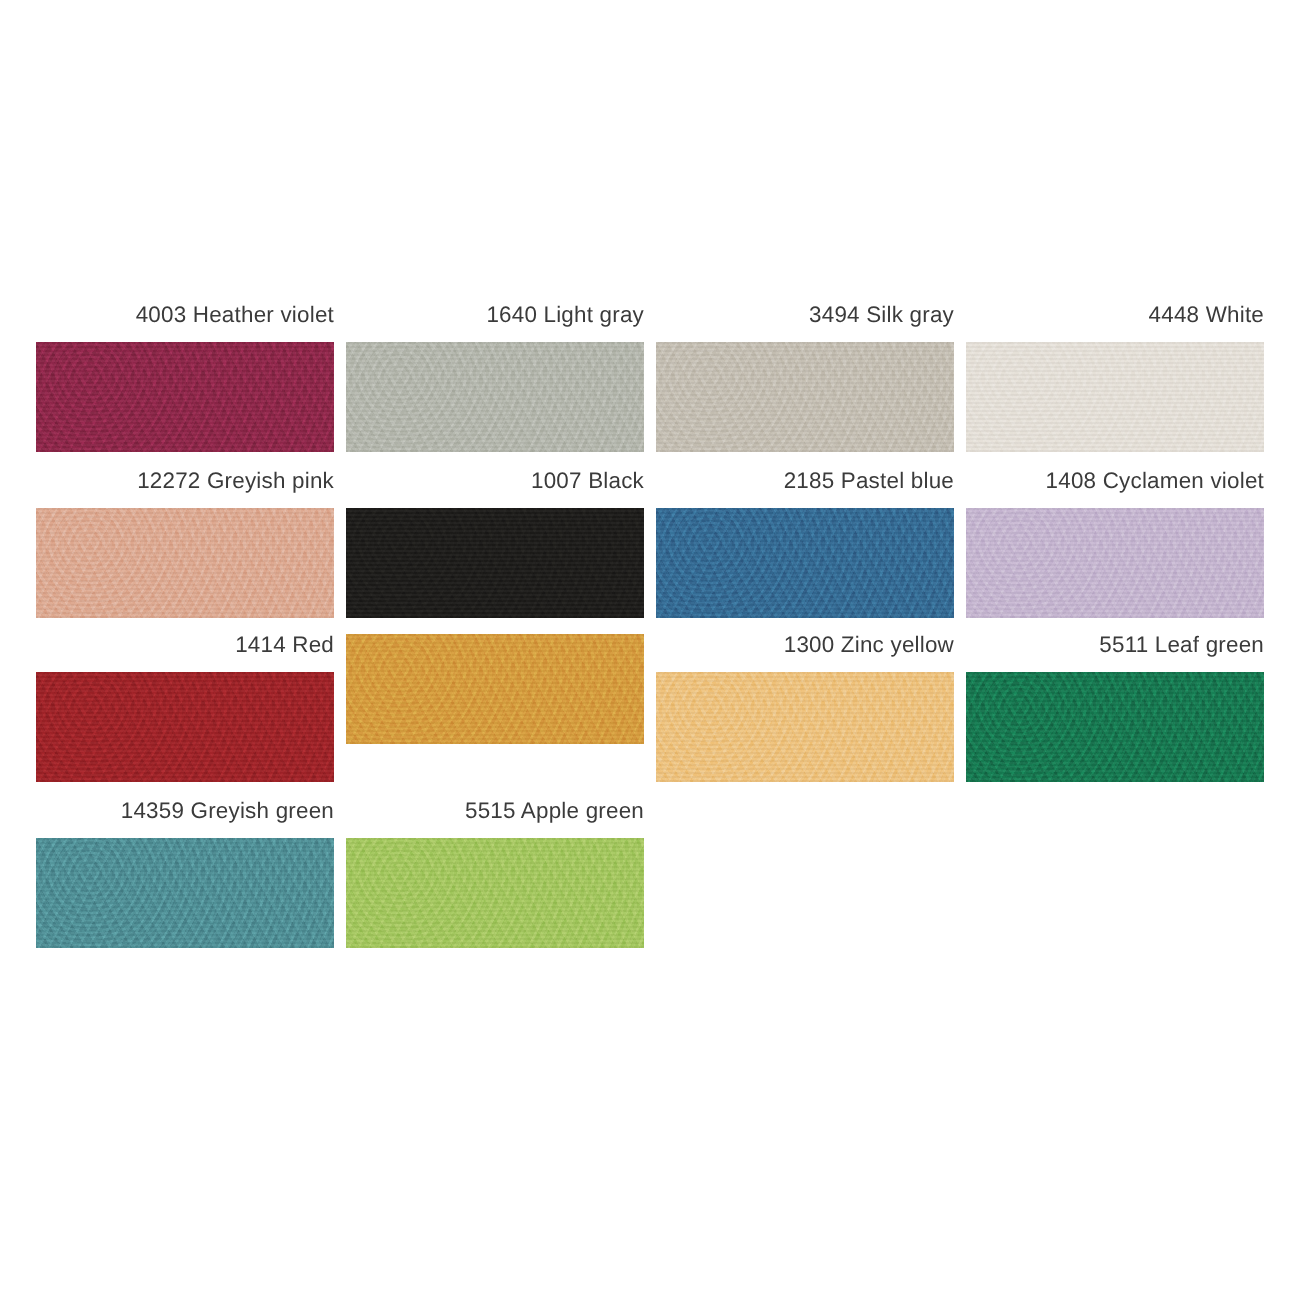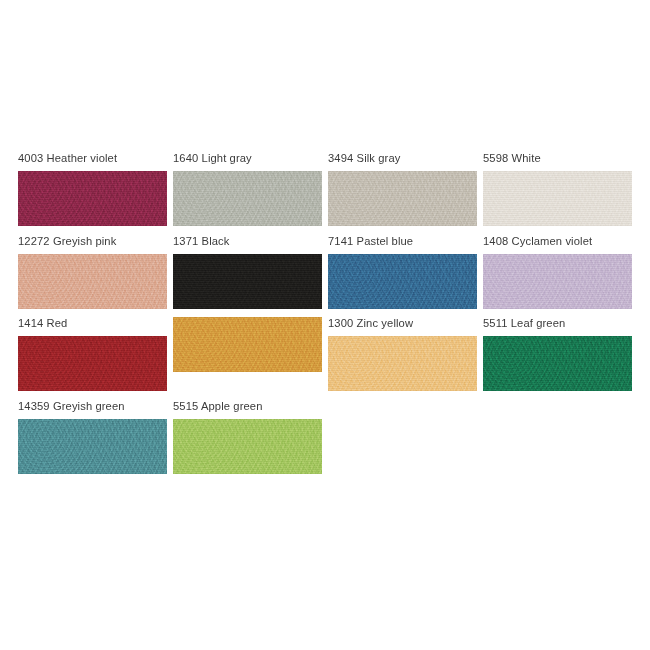--- a/index.html
+++ b/index.html
@@ -33,21 +33,21 @@
     grid-template-columns: repeat(4, 1fr);
     grid-template-rows: repeat(4, 82.5px);
     column-gap: 6px;
     row-gap: 0px;
   }
 
   .swatch-cell {
     position: relative;
     display: flex;
     flex-direction: column;
-    align-items: flex-start;
+    align-items: flex-end;
   }
 
   .swatch-label {
     font-size: 11.2px;
     line-height: 12px;
     color: #3b3b3b;
     letter-spacing: 0.01em;
     white-space: nowrap;
     padding-bottom: 7px;
     font-family: "Liberation Sans", sans-serif;
@@ -114,33 +114,33 @@
       </div>
       <div class="swatch-cell">
         <div class="swatch-label">1640 Light gray</div>
         <div class="swatch-chip" style="background-color: rgb(181, 184, 174);"></div>
       </div>
       <div class="swatch-cell">
         <div class="swatch-label">3494 Silk gray</div>
         <div class="swatch-chip" style="background-color: rgb(198, 192, 180);"></div>
       </div>
       <div class="swatch-cell">
-        <div class="swatch-label">5598 White</div>
+        <div class="swatch-label">4448 White</div>
         <div class="swatch-chip" style="background-color: rgb(231, 226, 218);"></div>
       </div>
       <div class="swatch-cell">
         <div class="swatch-label">12272 Greyish pink</div>
         <div class="swatch-chip" style="background-color: rgb(223, 171, 147);"></div>
       </div>
       <div class="swatch-cell">
-        <div class="swatch-label">1371 Black</div>
+        <div class="swatch-label">1007 Black</div>
         <div class="swatch-chip" style="background-color: rgb(28, 27, 25);"></div>
       </div>
       <div class="swatch-cell">
-        <div class="swatch-label">7141 Pastel blue</div>
+        <div class="swatch-label">2185 Pastel blue</div>
         <div class="swatch-chip" style="background-color: rgb(51, 106, 148);"></div>
       </div>
       <div class="swatch-cell">
         <div class="swatch-label">1408 Cyclamen violet</div>
         <div class="swatch-chip" style="background-color: rgb(199, 183, 210);"></div>
       </div>
       <div class="swatch-cell">
         <div class="swatch-label">1414 Red</div>
         <div class="swatch-chip" style="background-color: rgb(158, 33, 38);"></div>
       </div>

